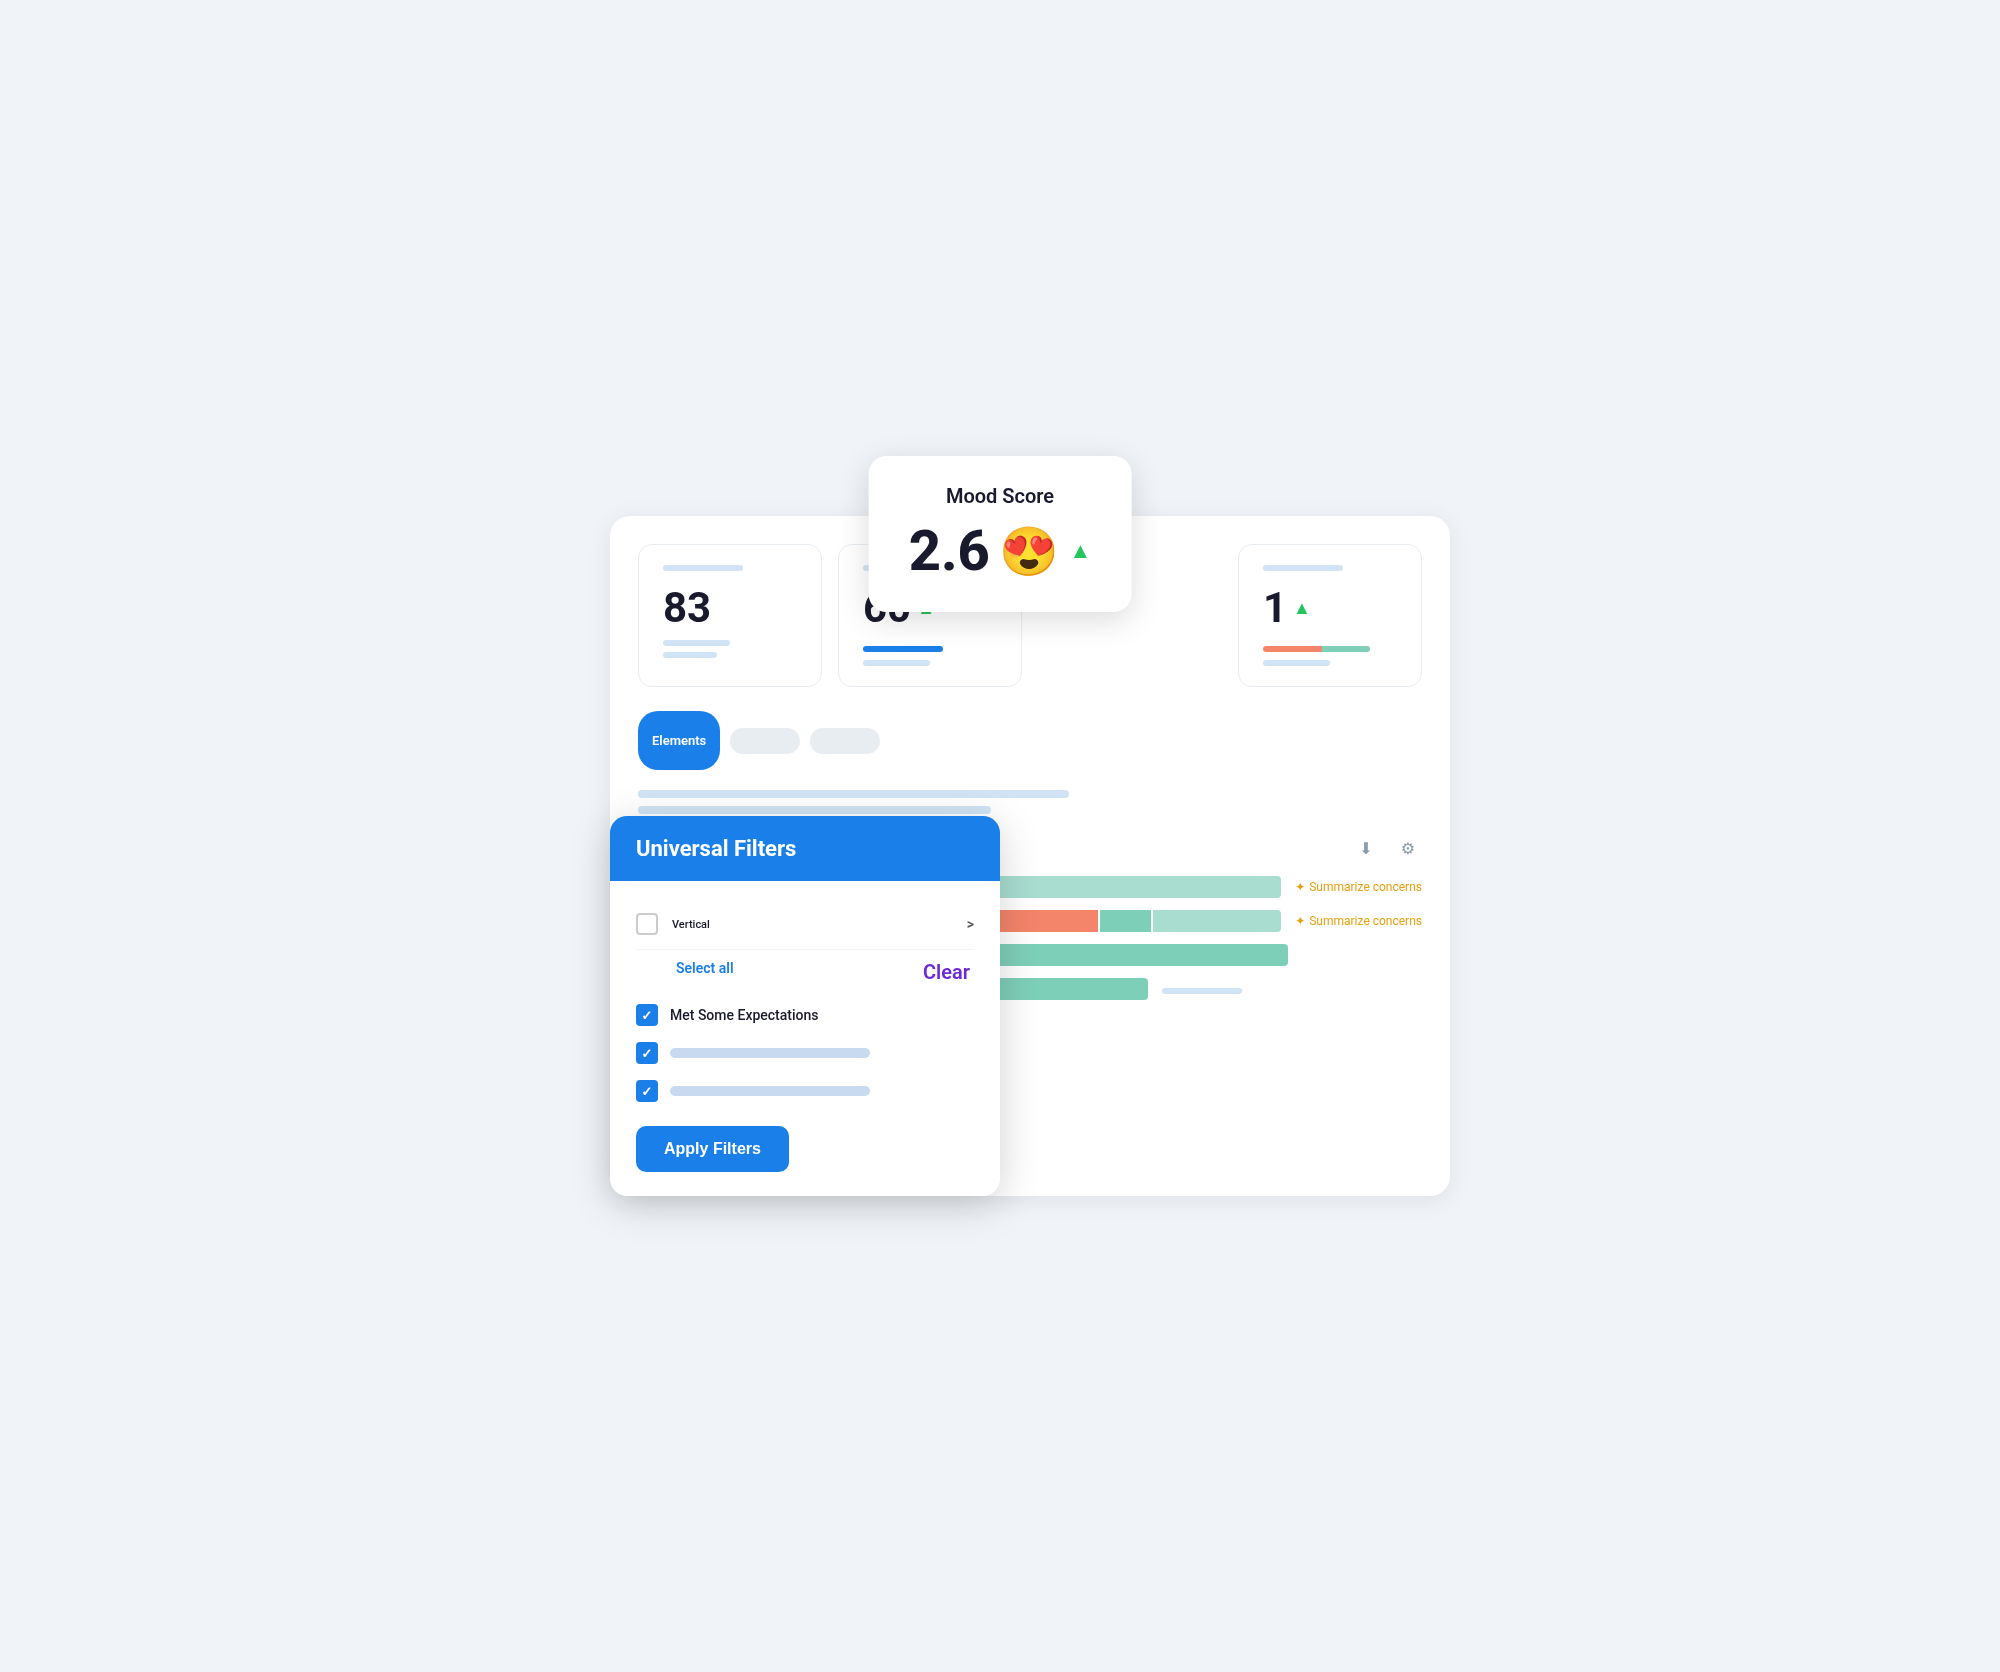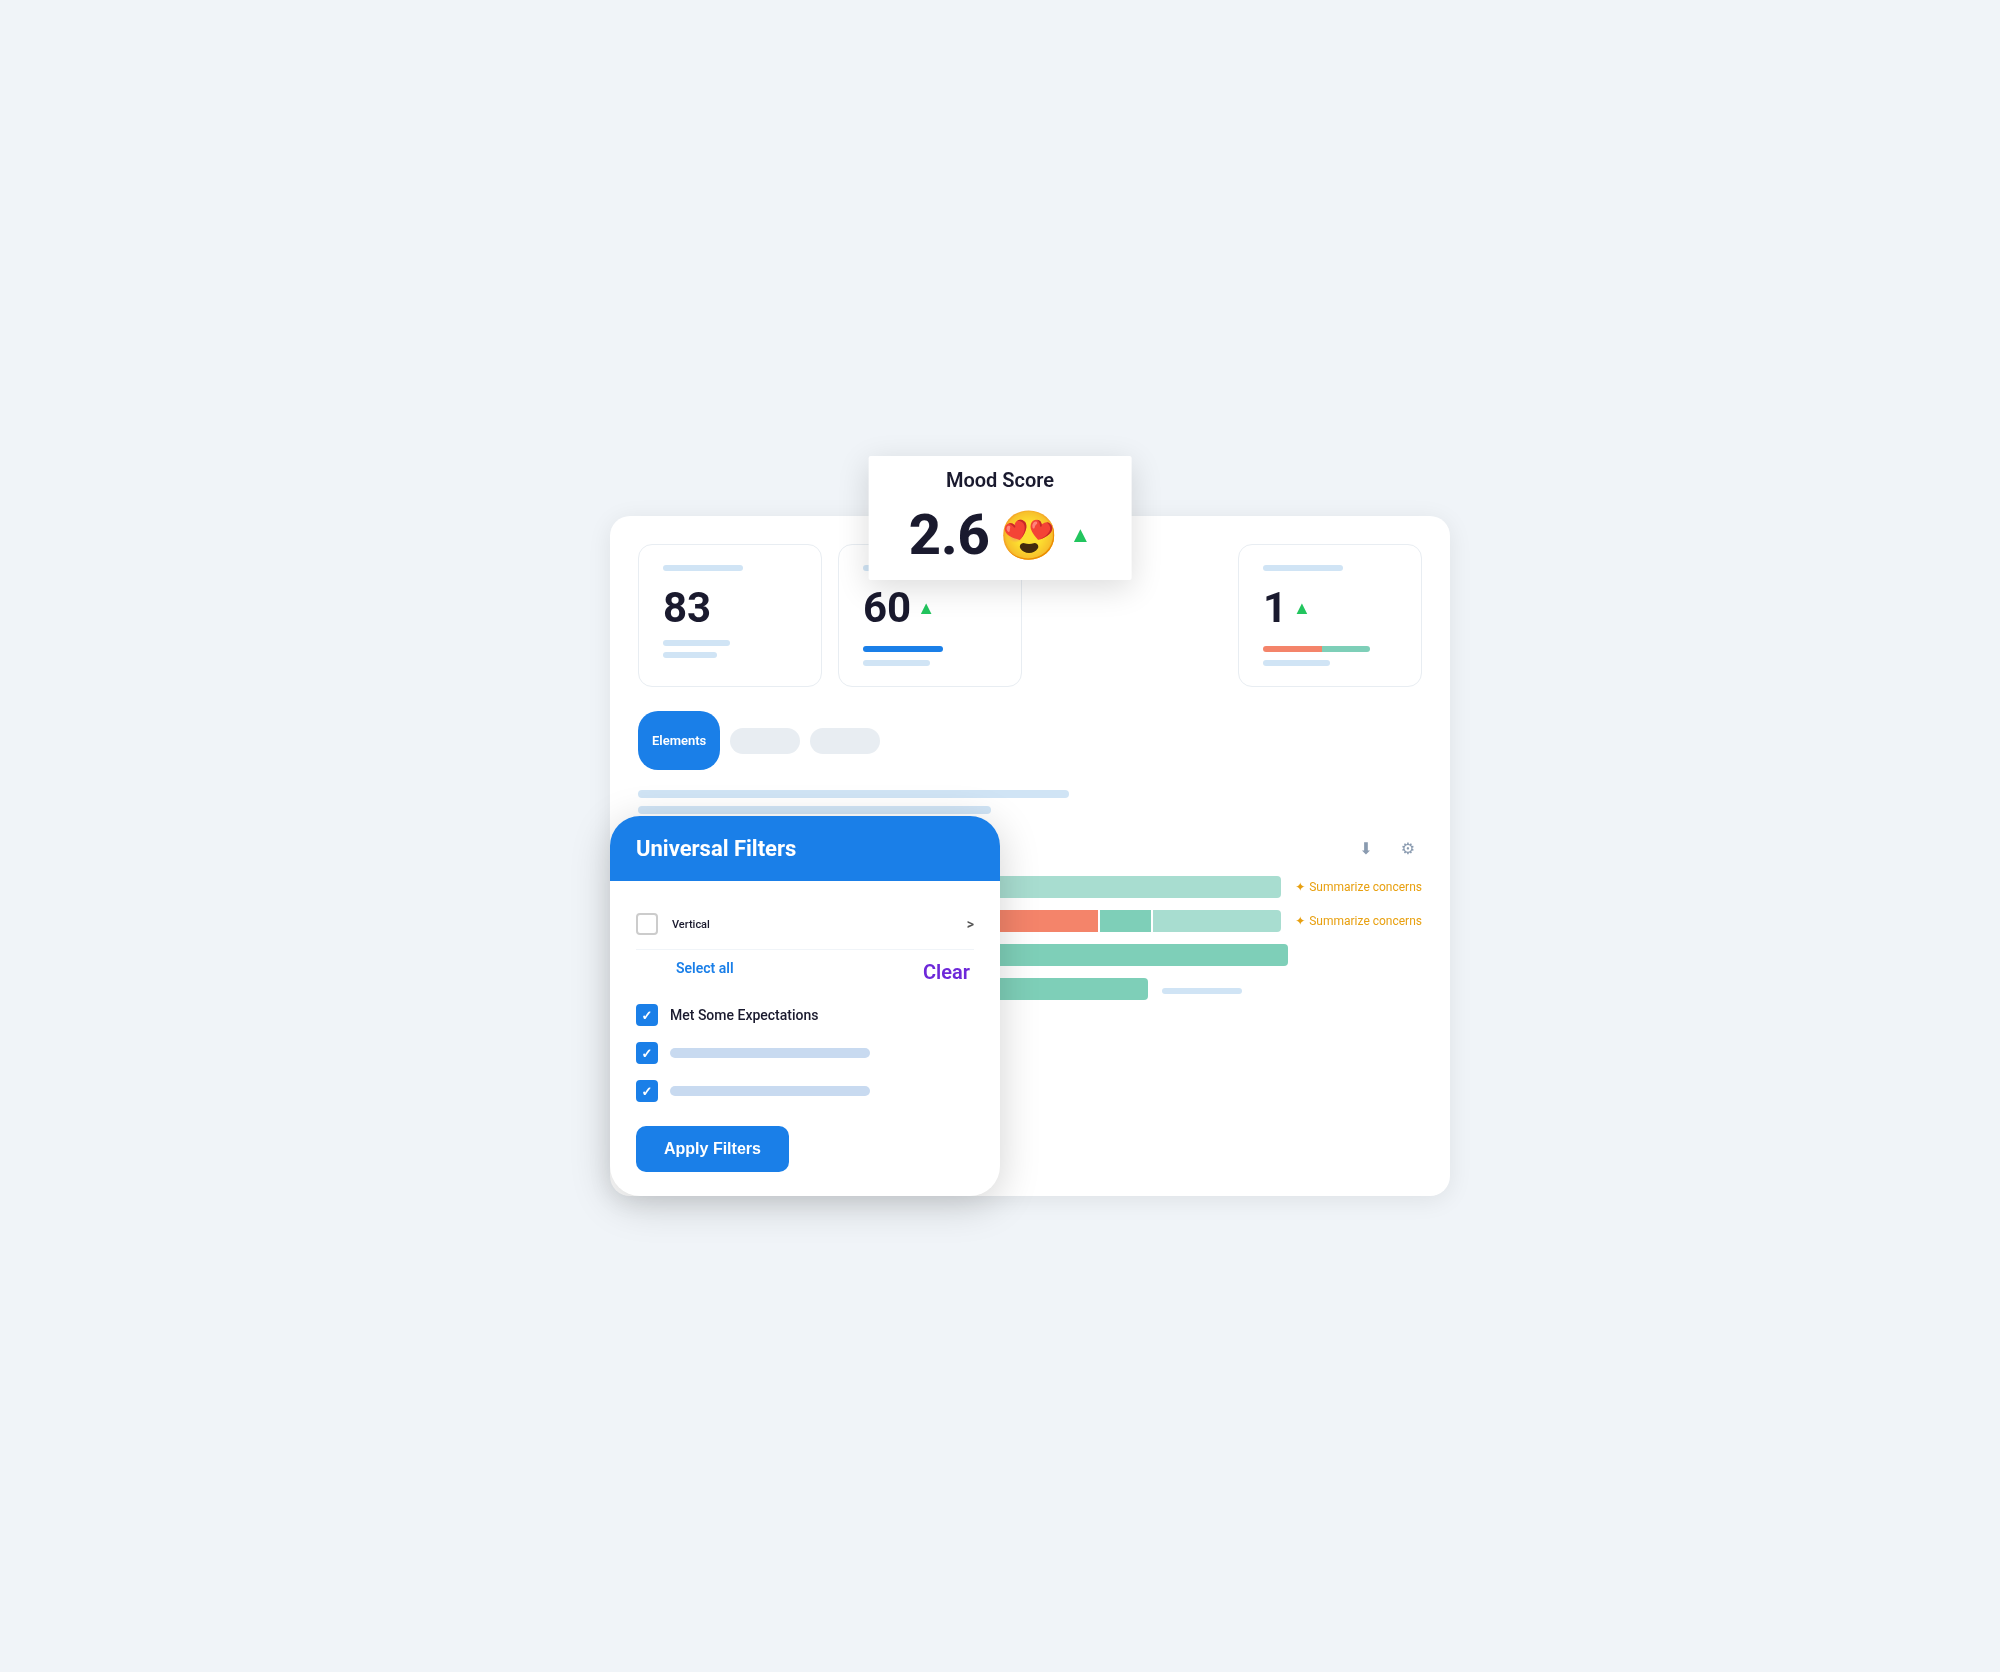--- a/index.html
+++ b/index.html
@@ -86,23 +86,23 @@
       width: 50%;
     }
 
     
     .mood-card {
       position: absolute;
       top: 0;
       left: 50%;
       transform: translateX(-50%);
       background: #fff;
-      border-radius: 2px;
+      border-radius: 18px;
       box-shadow: 0 8px 32px rgba(0,0,0,0.14);
-      padding: 12px 40px;
+      padding: 28px 40px;
       text-align: center;
       min-width: 220px;
       z-index: 10;
     }
 
     .mood-card .mood-title {
       font-size: 20px;
       font-weight: 600;
       color: #1a1a2e;
       margin-bottom: 10px;
@@ -219,21 +219,21 @@
       margin-top: 4px;
     }
 
     
     .filters-panel {
       position: absolute;
       left: 60px;
       bottom: 20px;
       width: 390px;
       background: #fff;
-      border-radius: 30px;
+      border-radius: 17px;
       box-shadow: 0 8px 40px rgba(0,0,0,0.18);
       overflow: hidden;
       z-index: 20;
     }
 
     .filters-header {
       background: #1a7fe8;
       padding: 20px 26px;
     }
 

